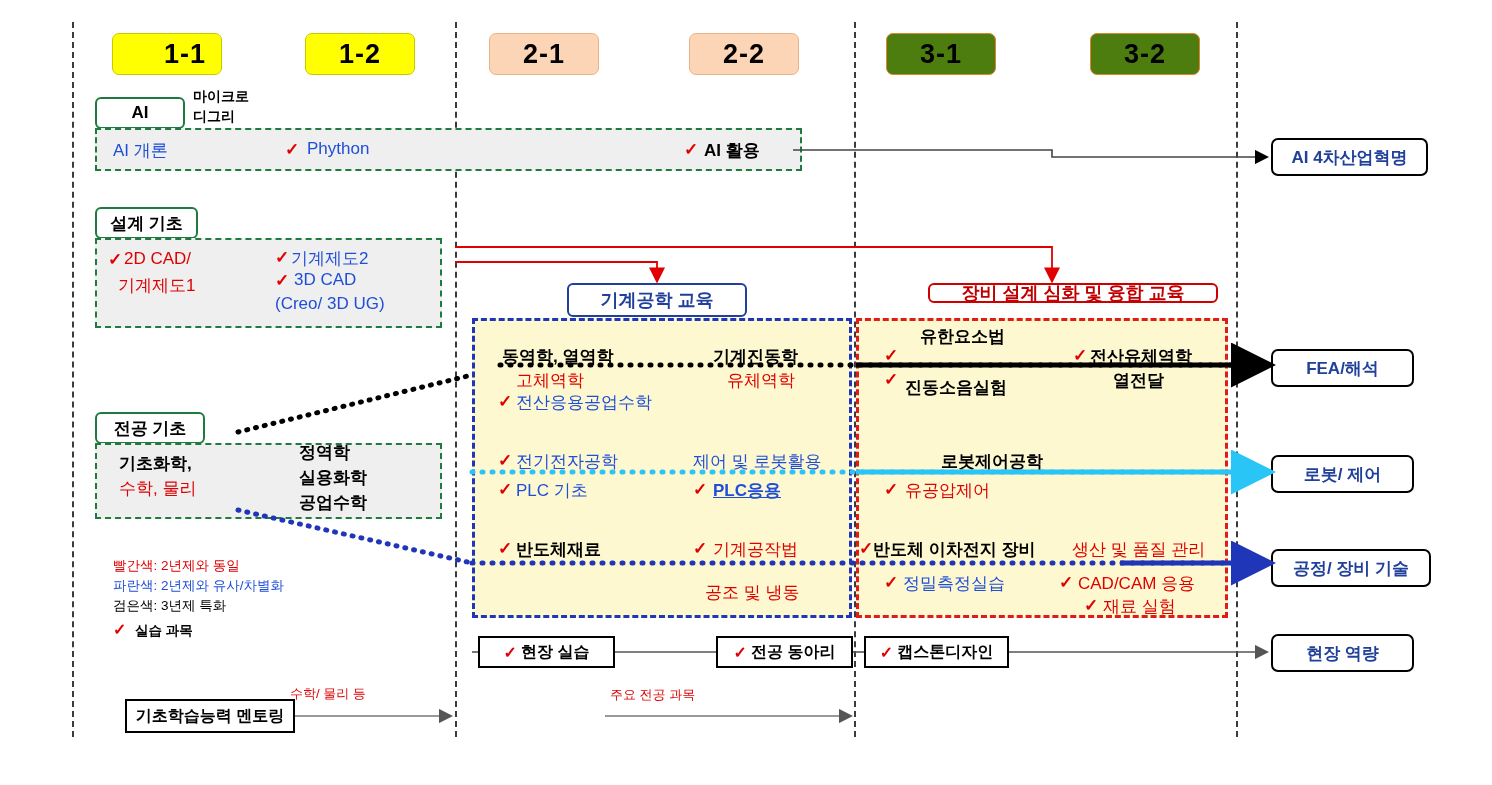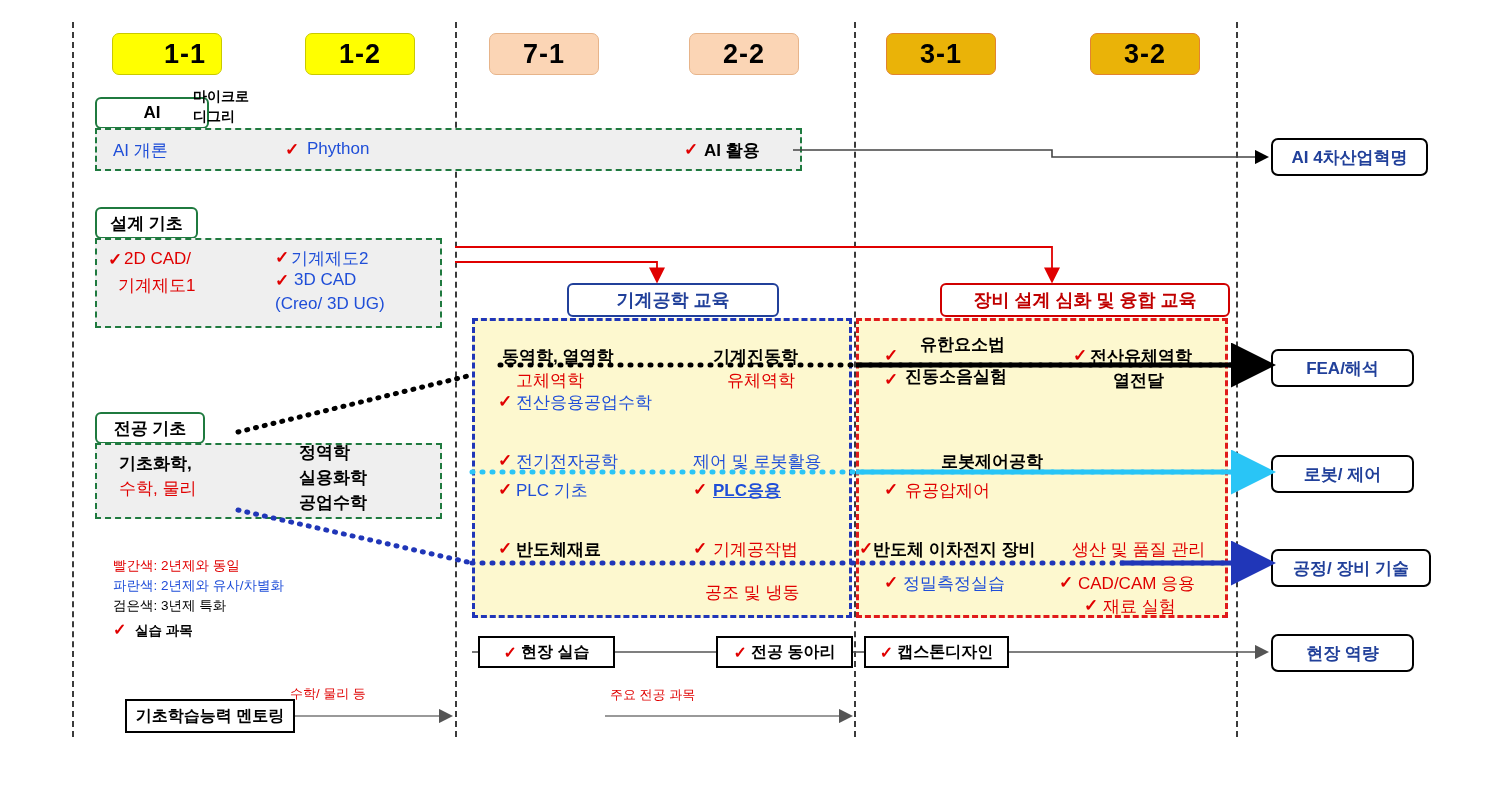--- a/index.html
+++ b/index.html
@@ -20,21 +20,21 @@
     text-align:center;
     font-weight:bold;
     font-size: 27px;
     letter-spacing: 1px;
     line-height: 40px;
     height: 42px;
     width: 110px;
   }
   .sem.y { background:#ffff00; border-color:#c9c900; }
   .sem.p { background:#fbd5b5; border-color:#e7b48a; }
-  .sem.o { background:#eab308; border-color:#e2832f; }
+  .sem.o { background:#4d7c0f; border-color:#e2832f; }
 
   
   .vdash { border-left: 2px dashed #3b3b3b; width:0; }
 
   
   .labelbox {
     border:2px solid #000;
     border-radius:6px;
     background:#fff;
     text-align:center;
@@ -85,26 +85,26 @@
 
 <div id="stage">
 
   <div class="abs vdash" style="left:72px; top:22px; height:715px;"></div>
   <div class="abs vdash" style="left:455px; top:22px; height:715px;"></div>
   <div class="abs vdash" style="left:854px; top:22px; height:715px;"></div>
   <div class="abs vdash" style="left:1236px; top:22px; height:715px;"></div>
 
   <div class="abs sem y" style="left:112px; top:33px;padding-left:36px;">1-1</div>
   <div class="abs sem y" style="left:305px; top:33px;">1-2</div>
-  <div class="abs sem p" style="left:489px; top:33px;">7-1</div>
+  <div class="abs sem p" style="left:489px; top:33px;">2-1</div>
   <div class="abs sem p" style="left:689px; top:33px;">2-2</div>
   <div class="abs sem o" style="left:886px; top:33px;">3-1</div>
   <div class="abs sem o" style="left:1090px; top:33px;">3-2</div>
 
-  <div class="abs labelbox green" style="left:95px; top:97px; width:114px; height:32px;">AI</div>
+  <div class="abs labelbox green" style="left:95px; top:97px; width:90px; height:32px;">AI</div>
   <div class="abs txt b tiny" style="left:193px; top:88px; font-size:14px;">마이크로</div>
   <div class="abs txt b tiny" style="left:193px; top:108px; font-size:14px;">디그리</div>
 
   <div class="abs panel-grey" style="left:95px; top:128px; width:707px; height:43px;"></div>
   <div class="abs txt blue" style="left:113px; top:139px;">AI 개론</div>
   <div class="abs txt chk" style="left:285px; top:139px;">✓</div>
   <div class="abs txt blue" style="left:307px; top:139px;">Phython</div>
   <div class="abs txt chk" style="left:684px; top:139px;">✓</div>
   <div class="abs txt b black" style="left:704px; top:139px;">AI 활용</div>
 
@@ -114,22 +114,22 @@
   <div class="abs txt chk" style="left:108px; top:249px;">✓</div>
   <div class="abs txt red" style="left:124px; top:249px;">2D CAD/</div>
   <div class="abs txt red" style="left:118px; top:274px;">기계제도1</div>
 
   <div class="abs txt chk" style="left:275px; top:247px;">✓</div>
   <div class="abs txt blue" style="left:291px; top:247px;text-align:center;">기계제도2</div>
   <div class="abs txt chk" style="left:275px; top:270px;">✓</div>
   <div class="abs txt blue" style="left:294px; top:270px;">3D CAD</div>
   <div class="abs txt blue" style="left:275px; top:294px;">(Creo/ 3D UG)</div>
 
-  <div class="abs labelbox navy" style="left:567px; top:283px; width:212px; height:34px; font-size:18px;">기계공학 교육</div>
-  <div class="abs labelbox red" style="left:928px; top:283px; width:290px; height:34px; font-size:18px;margin-left:12px;">장비 설계 심화 및 융합 교육</div>
+  <div class="abs labelbox navy" style="left:567px; top:283px; width:180px; height:34px; font-size:18px;">기계공학 교육</div>
+  <div class="abs labelbox red" style="left:928px; top:283px; width:290px; height:20px; font-size:18px;">장비 설계 심화 및 융합 교육</div>
 
   <div class="abs panel-yellow" style="left:472px; top:318px; width:380px; height:300px;"></div>
   <div class="abs panel-yellow" style="left:856px; top:318px; width:372px; height:300px;"></div>
   <div class="abs dashed-blue" style="left:472px; top:318px; width:380px; height:300px;"></div>
   <div class="abs dashed-red" style="left:856px; top:318px; width:372px; height:300px;"></div>
 
   <div class="abs labelbox green" style="left:95px; top:412px; width:110px; height:32px;">전공 기초</div>
   <div class="abs panel-grey" style="left:95px; top:443px; width:347px; height:76px;"></div>
   <div class="abs txt b black" style="left:119px; top:452px;">기초화학,</div>
   <div class="abs txt red" style="left:119px; top:477px;">수학, 물리</div>
@@ -145,23 +145,23 @@
 
   <div class="abs txt b black" style="left:502px; top:345px;">동역학, 열역학</div>
   <div class="abs txt red" style="left:516px; top:369px;">고체역학</div>
   <div class="abs txt chk" style="left:498px; top:391px;">✓</div>
   <div class="abs txt blue" style="left:516px; top:391px;">전산응용공업수학</div>
 
   <div class="abs txt b black" style="left:713px; top:345px;">기계진동학</div>
   <div class="abs txt red" style="left:727px; top:369px;">유체역학</div>
 
   <div class="abs txt chk" style="left:884px; top:345px;">✓</div>
-  <div class="abs txt b black" style="left:920px; top:333px;">유한요소법</div>
+  <div class="abs txt b black" style="left:920px; top:325px;">유한요소법</div>
   <div class="abs txt chk" style="left:884px; top:369px;">✓</div>
-  <div class="abs txt b black" style="left:905px; top:365px;text-align:right;">진동소음실험</div>
+  <div class="abs txt b black" style="left:905px; top:376px;text-align:right;">진동소음실험</div>
 
   <div class="abs txt chk" style="left:1073px; top:345px;">✓</div>
   <div class="abs txt b black" style="left:1090px; top:345px;">전산유체역학</div>
   <div class="abs txt b black" style="left:1113px; top:369px;">열전달</div>
 
   <div class="abs txt chk" style="left:498px; top:450px;">✓</div>
   <div class="abs txt blue" style="left:516px; top:450px;">전기전자공학</div>
   <div class="abs txt chk" style="left:498px; top:479px;">✓</div>
   <div class="abs txt blue" style="left:516px; top:479px;">PLC 기초</div>
 

